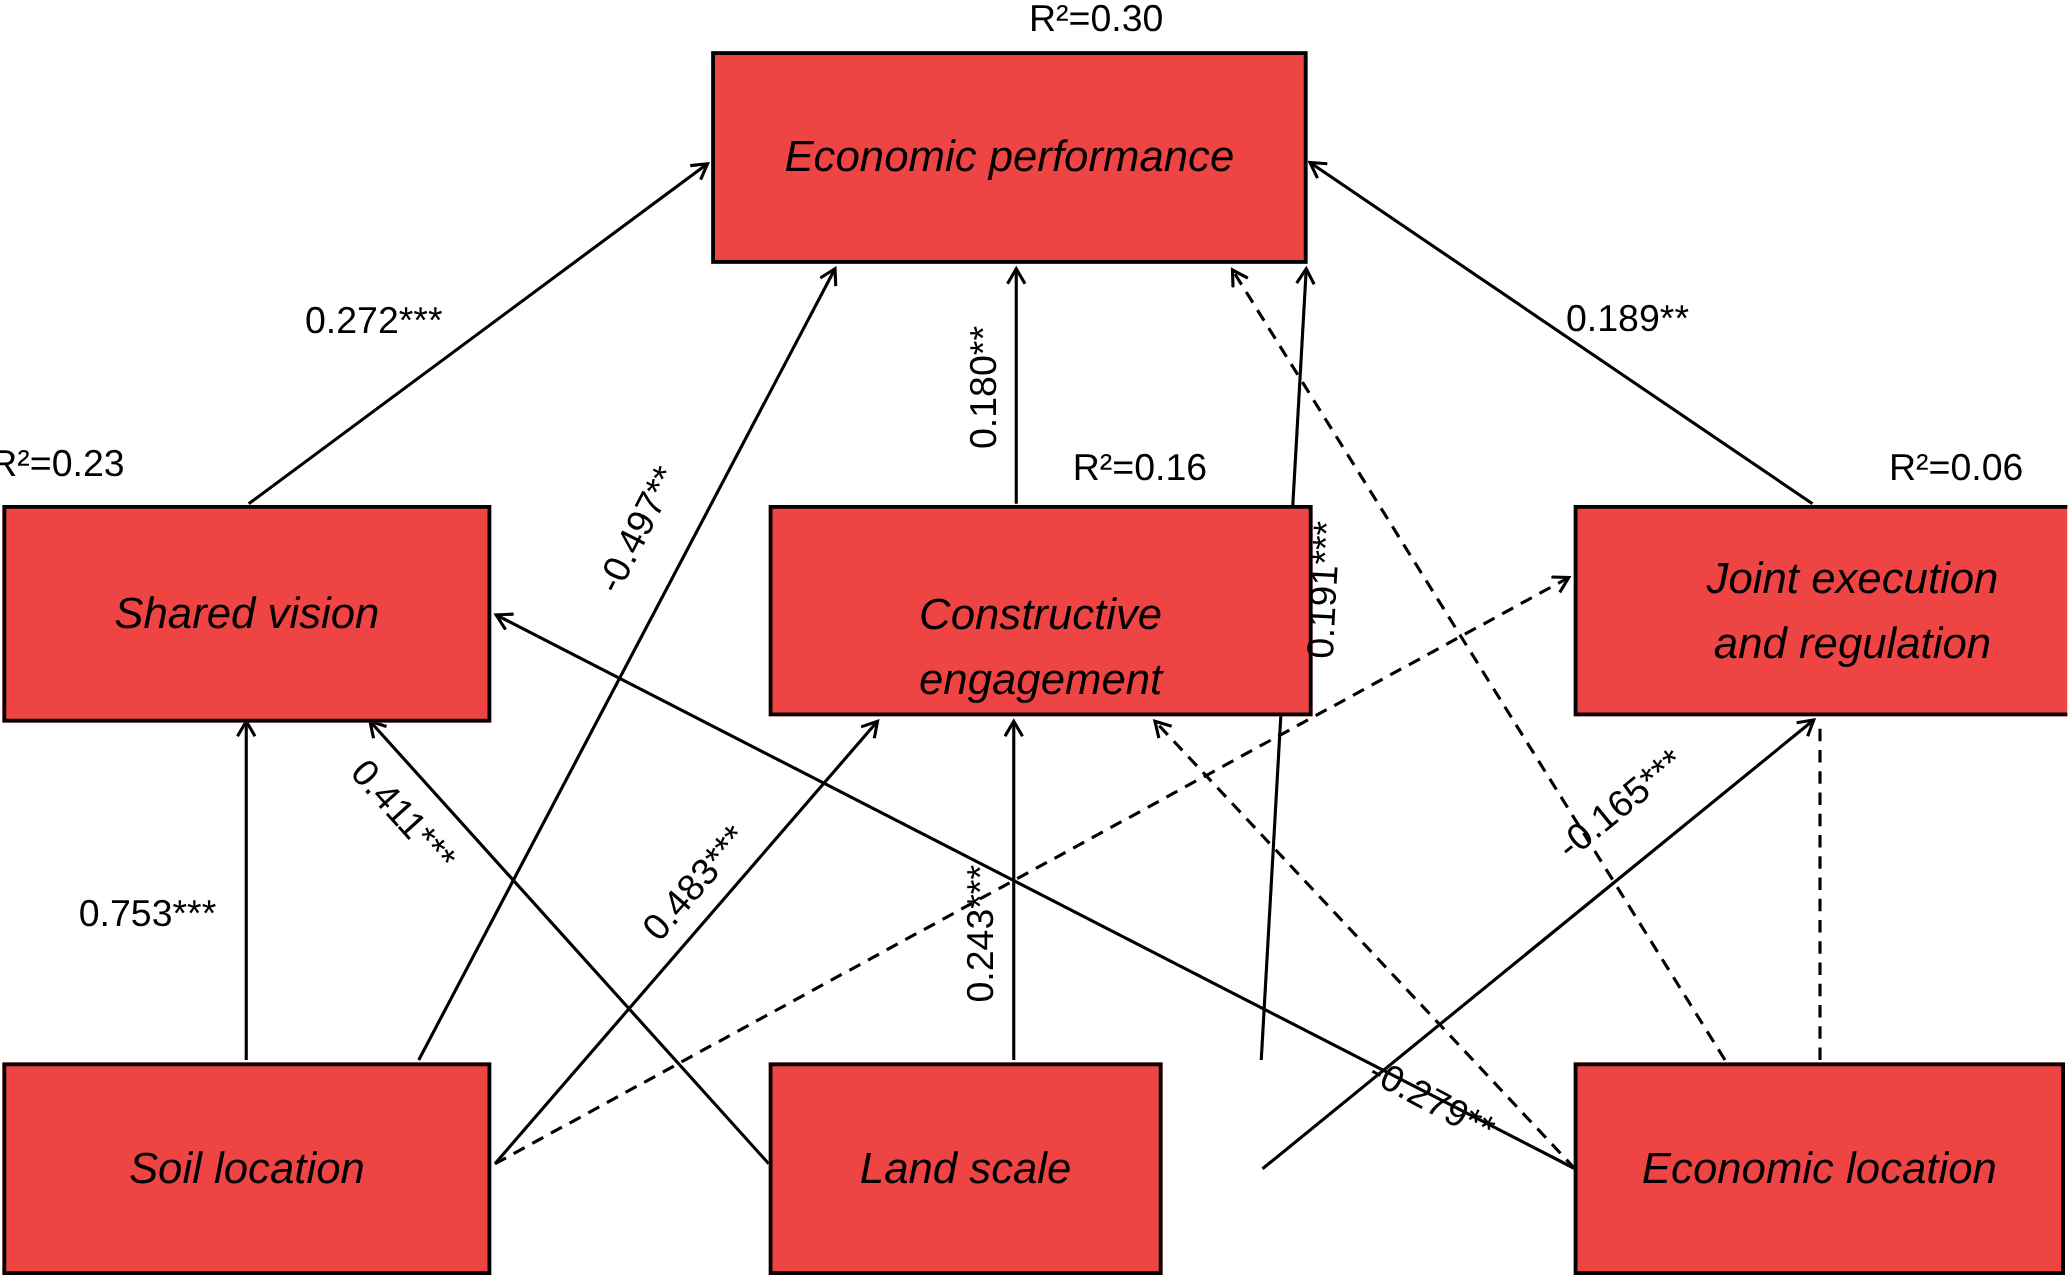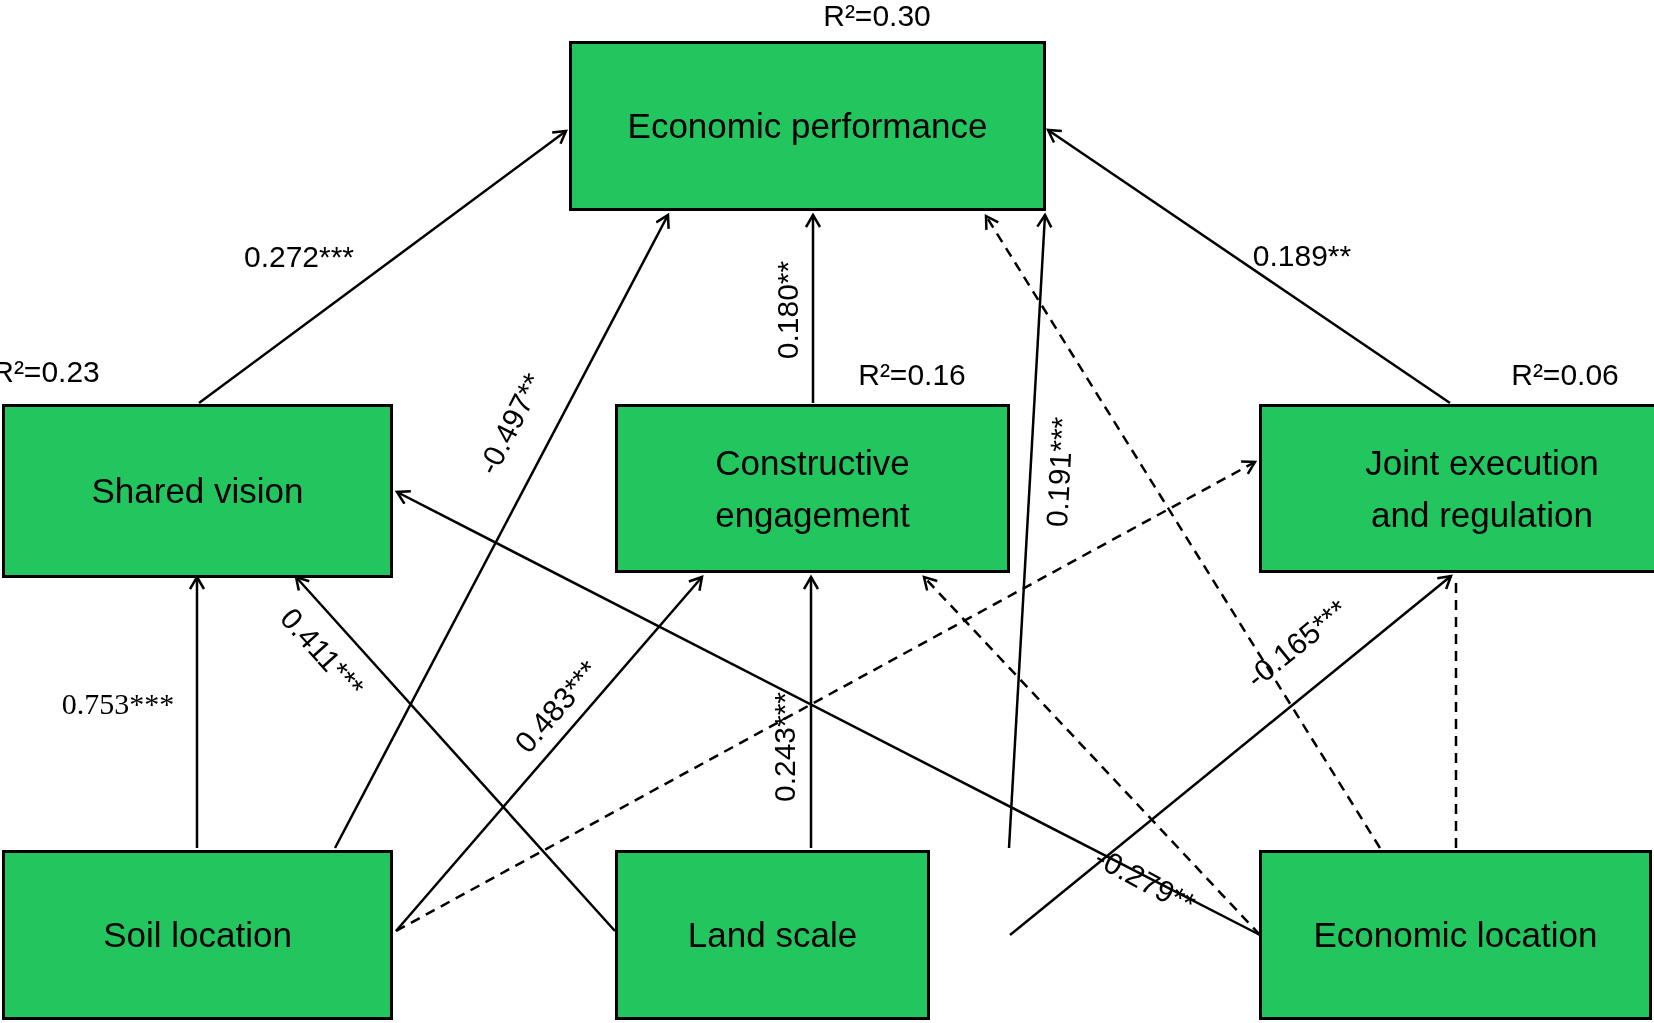--- a/index.html
+++ b/index.html
@@ -1,21 +1,21 @@
 <!DOCTYPE html>
 <html><head>
 <meta charset="utf-8">
 <style>
   html,body{margin:0;padding:0;background:#fff;}
   #canvas{position:relative;width:1654px;height:1023px;background:#ffffff;overflow:hidden;
           font-family:"Liberation Sans", sans-serif;color:#000;}
   #wires{position:absolute;left:0;top:0;width:1654px;height:1023px;}
-  .box{position:absolute;box-sizing:border-box;border:3px solid #000;background:#22c55e;
+  .box{position:absolute;box-sizing:border-box;border:3px solid #000;background:#ef4444;
        display:flex;flex-direction:column;align-items:center;justify-content:center;
-       text-align:center;font-size:35px;line-height:52px;}
+       text-align:center;font-size:35px;line-height:52px;font-style:italic;}
   .box span{display:block;}
   .r2{position:absolute;font-size:30px;white-space:nowrap;transform:translate(-50%,-50%);}
   .coef{position:absolute;font-size:30px;white-space:nowrap;transform-origin:center;}
 </style>
 </head>
 <body>
 
 <div id="canvas">
 
   <svg id="wires" width="1654" height="1023" viewBox="0 0 1654 1023" xmlns="http://www.w3.org/2000/svg">
@@ -42,21 +42,21 @@
     <line x1="1380" y1="848" x2="986" y2="216" stroke="#000" stroke-width="2.5" stroke-dasharray="10 7" marker-end="url(#ah)"></line>
     <line x1="1456" y1="848" x2="1456" y2="578" stroke="#000" stroke-width="2.5" stroke-dasharray="10 7"></line>
   </svg>
 
   <div class="box" style="left:569px;top:41px;width:477px;height:170px;">
     <span>Economic performance</span>
   </div>
   <div class="box" style="left:2px;top:404px;width:391px;height:174px;">
     <span>Shared vision</span>
   </div>
-  <div class="box" style="left:615px;top:404px;width:395px;height:169px;">
+  <div class="box" style="left:615px;top:404px;width:435px;height:169px;justify-content:flex-end;">
     <span>Constructive</span>
     <span>engagement</span>
   </div>
   <div class="box" style="left:1259px;top:404px;width:446px;height:169px;">
     <span>Joint execution</span>
     <span>and regulation</span>
   </div>
   <div class="box" style="left:2px;top:850px;width:391px;height:170px;">
     <span>Soil location</span>
   </div>
@@ -70,20 +70,20 @@
   <div class="r2" style="left:877px;top:16px;">R²=0.30</div>
   <div class="r2" style="left:46px;top:372px;">R²=0.23</div>
   <div class="r2" style="left:912px;top:375px;">R²=0.16</div>
   <div class="r2" style="left:1565px;top:375px;">R²=0.06</div>
 
   <div class="coef" style="left:299px;top:257px;transform:translate(-50%,-50%);">0.272***</div>
   <div class="coef" style="left:788px;top:310px;transform:translate(-50%,-50%) rotate(-90deg);">0.180**</div>
   <div class="coef" style="left:1302px;top:256px;transform:translate(-50%,-50%);">0.189**</div>
   <div class="coef" style="left:511px;top:424px;transform:translate(-50%,-50%) rotate(-63deg);">-0.497**</div>
   <div class="coef" style="left:1060px;top:472px;transform:translate(-50%,-50%) rotate(-87deg);">0.191***</div>
-  <div class="coef" style="left:118px;top:704px;transform:translate(-50%,-50%);font-family:Liberation Serif, serif;">0.753***</div>
+  <div class="coef" style="left:118px;top:732px;transform:translate(-50%,-50%);">0.753***</div>
   <div class="coef" style="left:322px;top:653px;transform:translate(-50%,-50%) rotate(48deg);">0.411***</div>
   <div class="coef" style="left:557px;top:707px;transform:translate(-50%,-50%) rotate(-49deg);">0.483***</div>
   <div class="coef" style="left:785px;top:747px;transform:translate(-50%,-50%) rotate(-90deg);">0.243***</div>
   <div class="coef" style="left:1297px;top:644px;transform:translate(-50%,-50%) rotate(-39deg);">-0.165***</div>
   <div class="coef" style="left:1145px;top:881px;transform:translate(-50%,-50%) rotate(28deg);">-0.279**</div>
 
 </div>
 
 </body></html>

